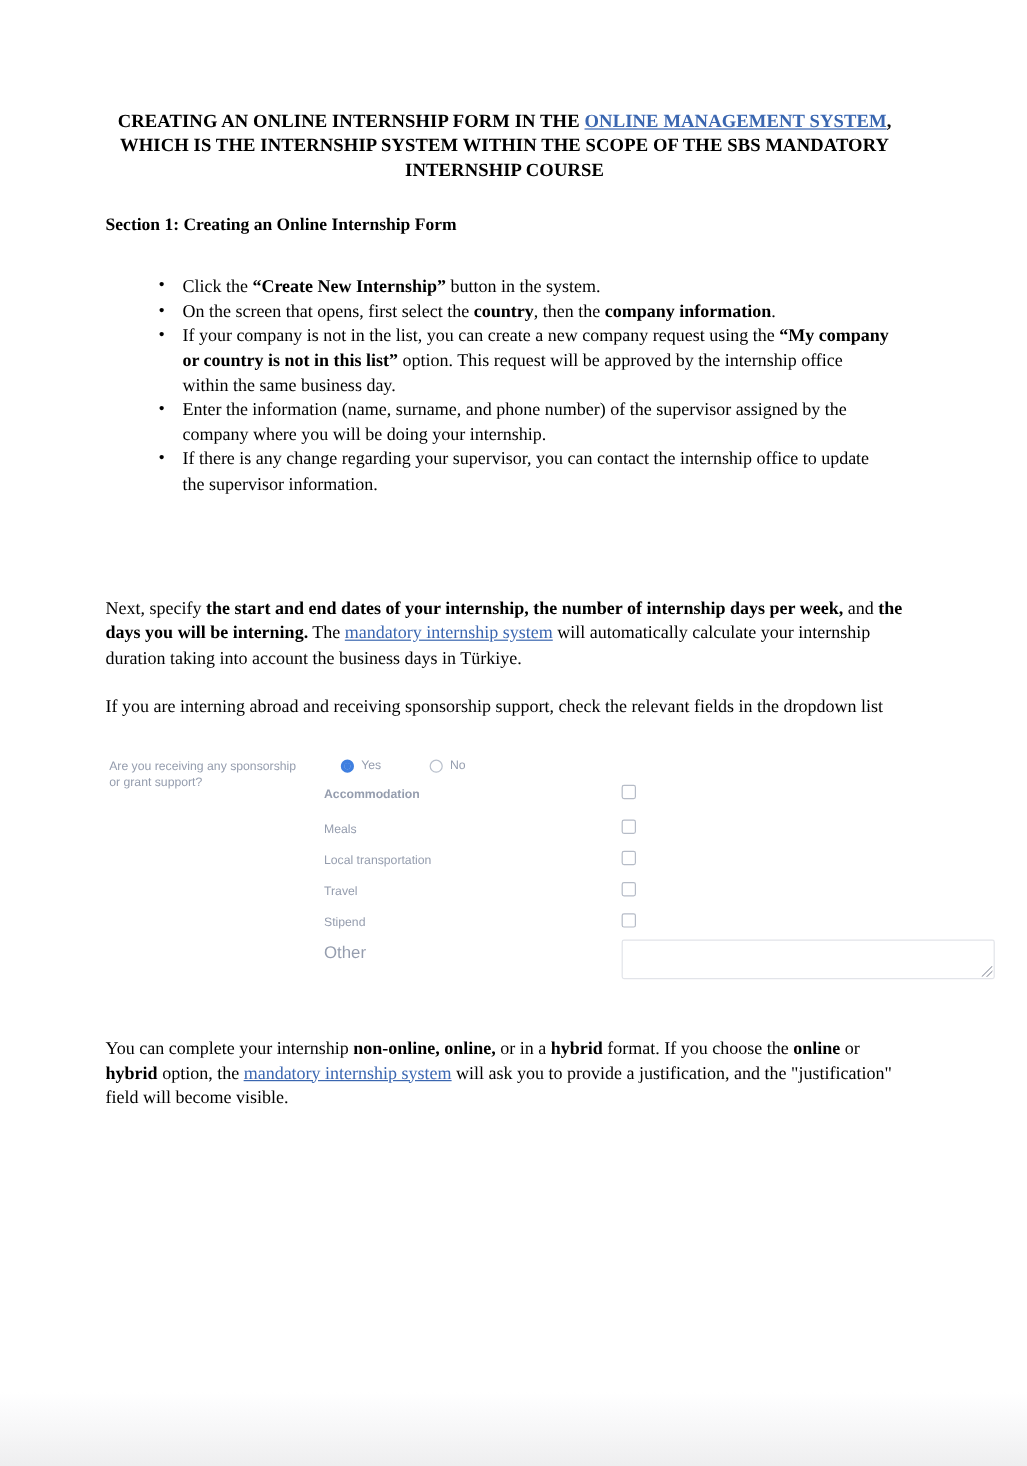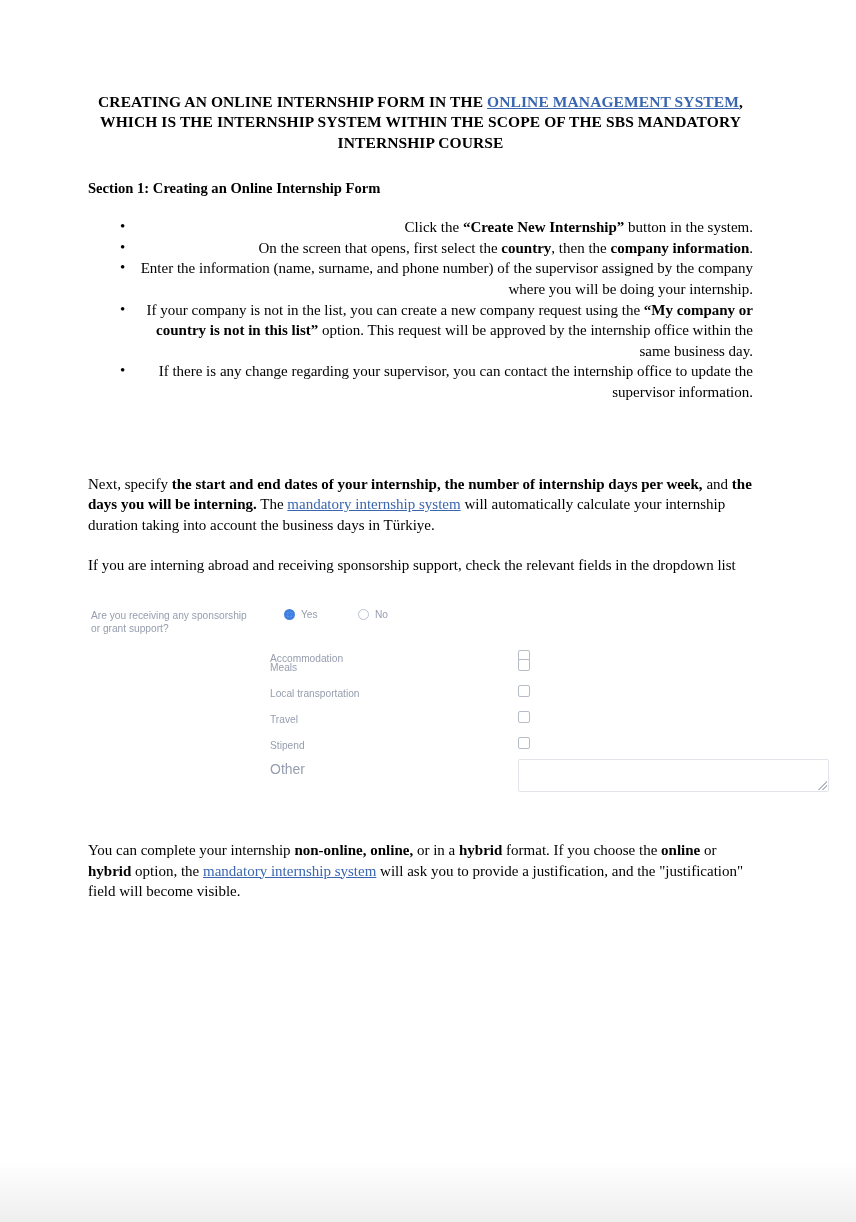--- a/index.html
+++ b/index.html
@@ -61,25 +61,24 @@
     font-size: 14.6px;
     font-weight: bold;
     color: #000000;
     margin: 0;
     padding-top: 26px;
     line-height: 18px;
   }
 
   
   ul.bullets {
-    margin: 0;
+    margin: 12px;
     padding: 0;
     list-style: none;
     padding-top: 20px;
-    text-align: right;
   }
   ul.bullets li {
     position: relative;
     padding-left: 52px;
     font-size: 15px;
     line-height: 20.6px;
     color: #000000;
     margin-bottom: 0px;
   }
   ul.bullets li::before {
@@ -249,24 +248,24 @@
     <h2 class="section-heading">Section 1: Creating an Online Internship Form</h2>
 
     <ul class="bullets">
       <li>
         <span>Click the </span><b>“Create New Internship”</b><span> button in the system.</span>
       </li>
       <li>
         <span>On the screen that opens, first select the </span><b>country</b><span>, then the </span><b>company information</b><span>.</span>
       </li>
       <li>
+        <span>If your company is not in the list, you can create a new company request using the </span><b>“My company or country is not in this list”</b><span> option. This request will be approved by the internship office within the same business day.</span>
+      </li>
+      <li>
         <span>Enter the information (name, surname, and phone number) of the supervisor assigned by the company where you will be doing your internship.</span>
-      </li>
-      <li>
-        <span>If your company is not in the list, you can create a new company request using the </span><b>“My company or country is not in this list”</b><span> option. This request will be approved by the internship office within the same business day.</span>
       </li>
       <li>
         <span>If there is any change regarding your supervisor, you can contact the internship office to update the supervisor information.</span>
       </li>
     </ul>
 
     <p class="body-par gap-dates">
       <span>Next, specify </span><b>the start and end dates of your internship, the number of internship days per week,</b><span> and </span><b>the days you will be interning.</b><span> The </span><a class="link" href="#">mandatory internship system</a><span> will automatically calculate your internship duration taking into account the business days in Türkiye.</span>
     </p>
 
@@ -280,21 +279,21 @@
         <label class="radio-item radio-yes">
           <span class="radio-dot checked"></span>
           <span class="radio-label">Yes</span>
         </label>
         <label class="radio-item radio-no">
           <span class="radio-dot"></span>
           <span class="radio-label">No</span>
         </label>
       </div>
 
-      <div class="opt-row" style="top:46px;">
+      <div class="opt-row" style="top:26px;font-weight:bold;">
         <span class="opt-label">Accommodation</span>
         <span class="opt-box"></span>
       </div>
       <div class="opt-row" style="top:81px;">
         <span class="opt-label">Local transportation</span>
         <span class="opt-box"></span>
       </div>
       <div class="opt-row" style="top:55px;">
         <span class="opt-label">Meals</span>
         <span class="opt-box"></span>

